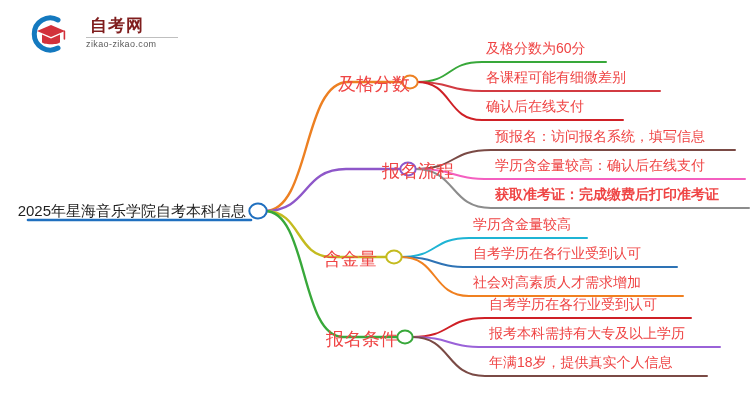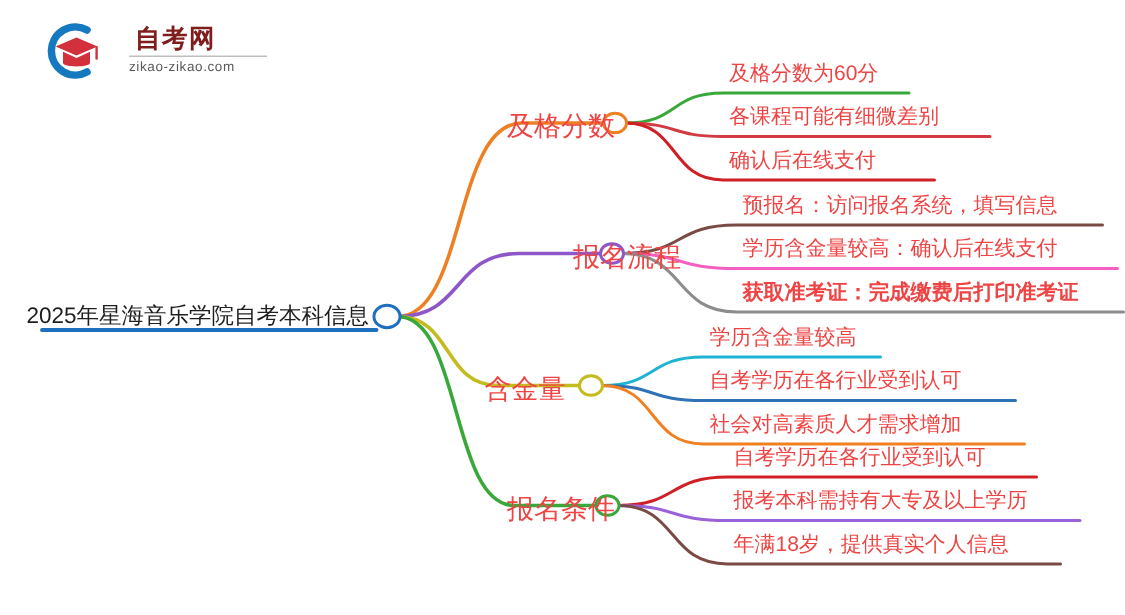--- a/index.html
+++ b/index.html
@@ -135,19 +135,19 @@
       <div class="node leaf" style="top: 70px; left: 486px;"><span class="txt">各课程可能有细微差别</span></div>
       <div class="node leaf" style="top: 99px; left: 486px;"><span class="txt">确认后在线支付</span></div>
       <div class="node branch" style="top: 162px; left: 338px; margin-left: 44px;"><span class="txt">报名流程</span></div>
       <div class="node leaf" style="top: 129px; left: 495px;"><span class="txt">预报名：访问报名系统，填写信息</span></div>
       <div class="node leaf" style="top: 158px; left: 495px;"><span class="txt">学历含金量较高：确认后在线支付</span></div>
       <div class="node leaf" style="top: 187px; left: 495px; font-weight: bold;"><span class="txt">获取准考证：完成缴费后打印准考证</span></div>
       <div class="node branch" style="top: 250px; left: 323px;"><span class="txt">含金量</span></div>
       <div class="node leaf" style="top: 217px; left: 473px;"><span class="txt">学历含金量较高</span></div>
       <div class="node leaf" style="top: 246px; left: 473px;"><span class="txt">自考学历在各行业受到认可</span></div>
       <div class="node leaf" style="top: 275px; left: 473px;"><span class="txt">社会对高素质人才需求增加</span></div>
-      <div class="node branch" style="top: 330px; left: 338px;"><span class="txt">报名条件</span></div>
+      <div class="node branch" style="top: 330px; left: 326px;"><span class="txt">报名条件</span></div>
       <div class="node leaf" style="top: 297px; left: 489px;"><span class="txt">自考学历在各行业受到认可</span></div>
       <div class="node leaf" style="top: 326px; left: 489px;"><span class="txt">报考本科需持有大专及以上学历</span></div>
       <div class="node leaf" style="top: 355px; left: 489px;"><span class="txt">年满18岁，提供真实个人信息</span></div>
     </div>
 
 </div>
 
 </body></html>

